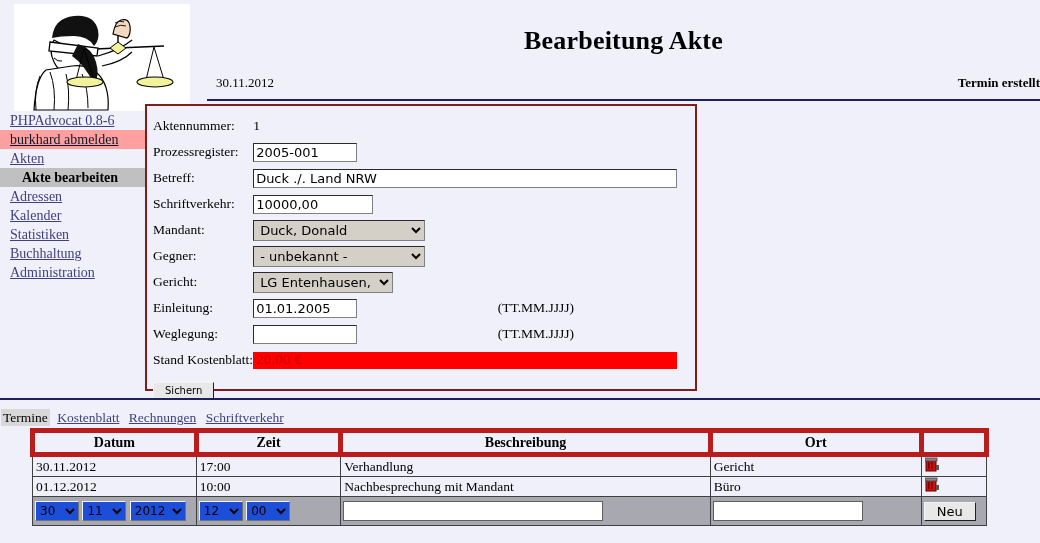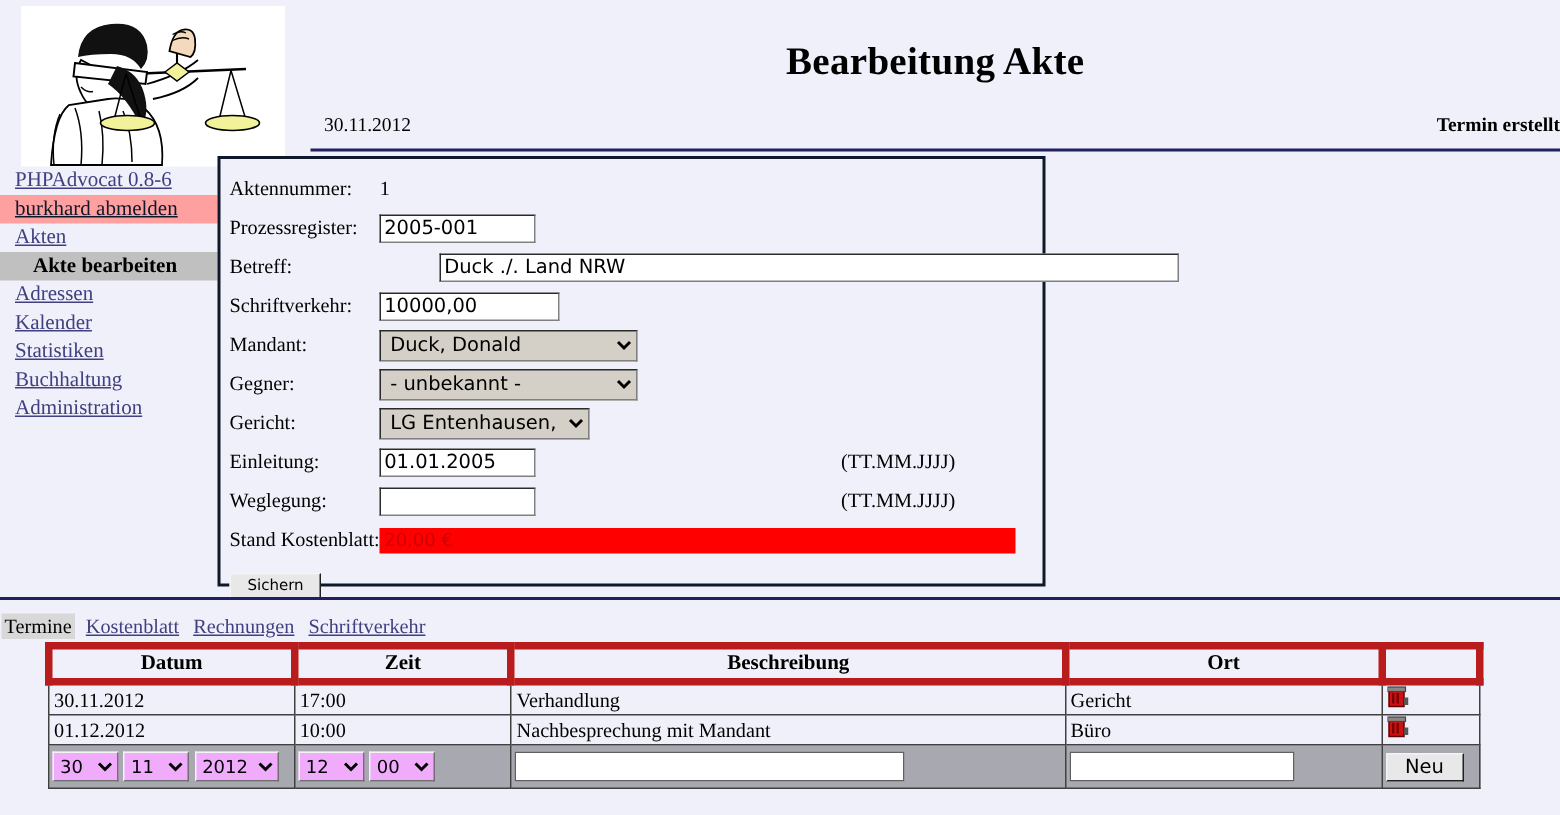--- a/index.html
+++ b/index.html
@@ -118,21 +118,21 @@
     border-top: 2px solid #202060;
     margin: 0;
   }
 
   
   #form-panel {
     position: absolute;
     left: 145px; top: 104px;
     width: 552px;
     height: 287px;
-    border: 2px solid #0f172a;
+    border: 2px solid #7f1d1d;
     background: #f0f0fa;
     box-sizing: border-box;
   }
   table.formtab {
     border-collapse: collapse;
     margin: 7px 0 0 6px;
   }
   table.formtab td {
     padding: 0;
     vertical-align: middle;
@@ -241,21 +241,21 @@
   }
   #termine-table tr.inputrow td {
     background: #a8a8b0;
     padding: 2px 3px;
     height: 24px;
   }
   #termine-table tr.inputrow td.nopad { padding: 2px 0 2px 2px; }
   select.msel {
     font-family: "DejaVu Sans", sans-serif;
     font-size: 12px;
-    background: #f0abfc;
+    background: #1d4ed8;
     border: 1px solid #707070;
     border-top-color: #f4f4f4;
     border-left-color: #f4f4f4;
     height: 20px;
     box-sizing: border-box;
   }
   input.rowin {
     font-family: "DejaVu Sans", sans-serif;
     font-size: 12px;
     border: 1px solid #606060;
@@ -359,21 +359,21 @@
           <tr>
         <td class="flabel">Aktennummer:</td>
         <td colspan="2"><span class="static-val">1</span></td>
       </tr>
       <tr>
         <td class="flabel">Prozessregister:</td>
         <td colspan="2"><input class="tin" style="width: 104px;" type="text" value="2005-001"></td>
       </tr>
       <tr>
         <td class="flabel">Betreff:</td>
-        <td colspan="2"><input class="tin" style="width: 493px; margin-left: 40px;" type="text" value="Duck ./. Land NRW"></td>
+        <td colspan="2"><input class="tin" style="width: 424px;" type="text" value="Duck ./. Land NRW"></td>
       </tr>
       <tr>
         <td class="flabel">Schriftverkehr:</td>
         <td colspan="2"><input class="tin" style="width: 120px;" type="text" value="10000,00"></td>
       </tr>
       <tr>
         <td class="flabel">Mandant:</td>
         <td colspan="2"><select class="tsel" style="width:172px">
               <option>Duck, Donald</option>
             </select></td>

